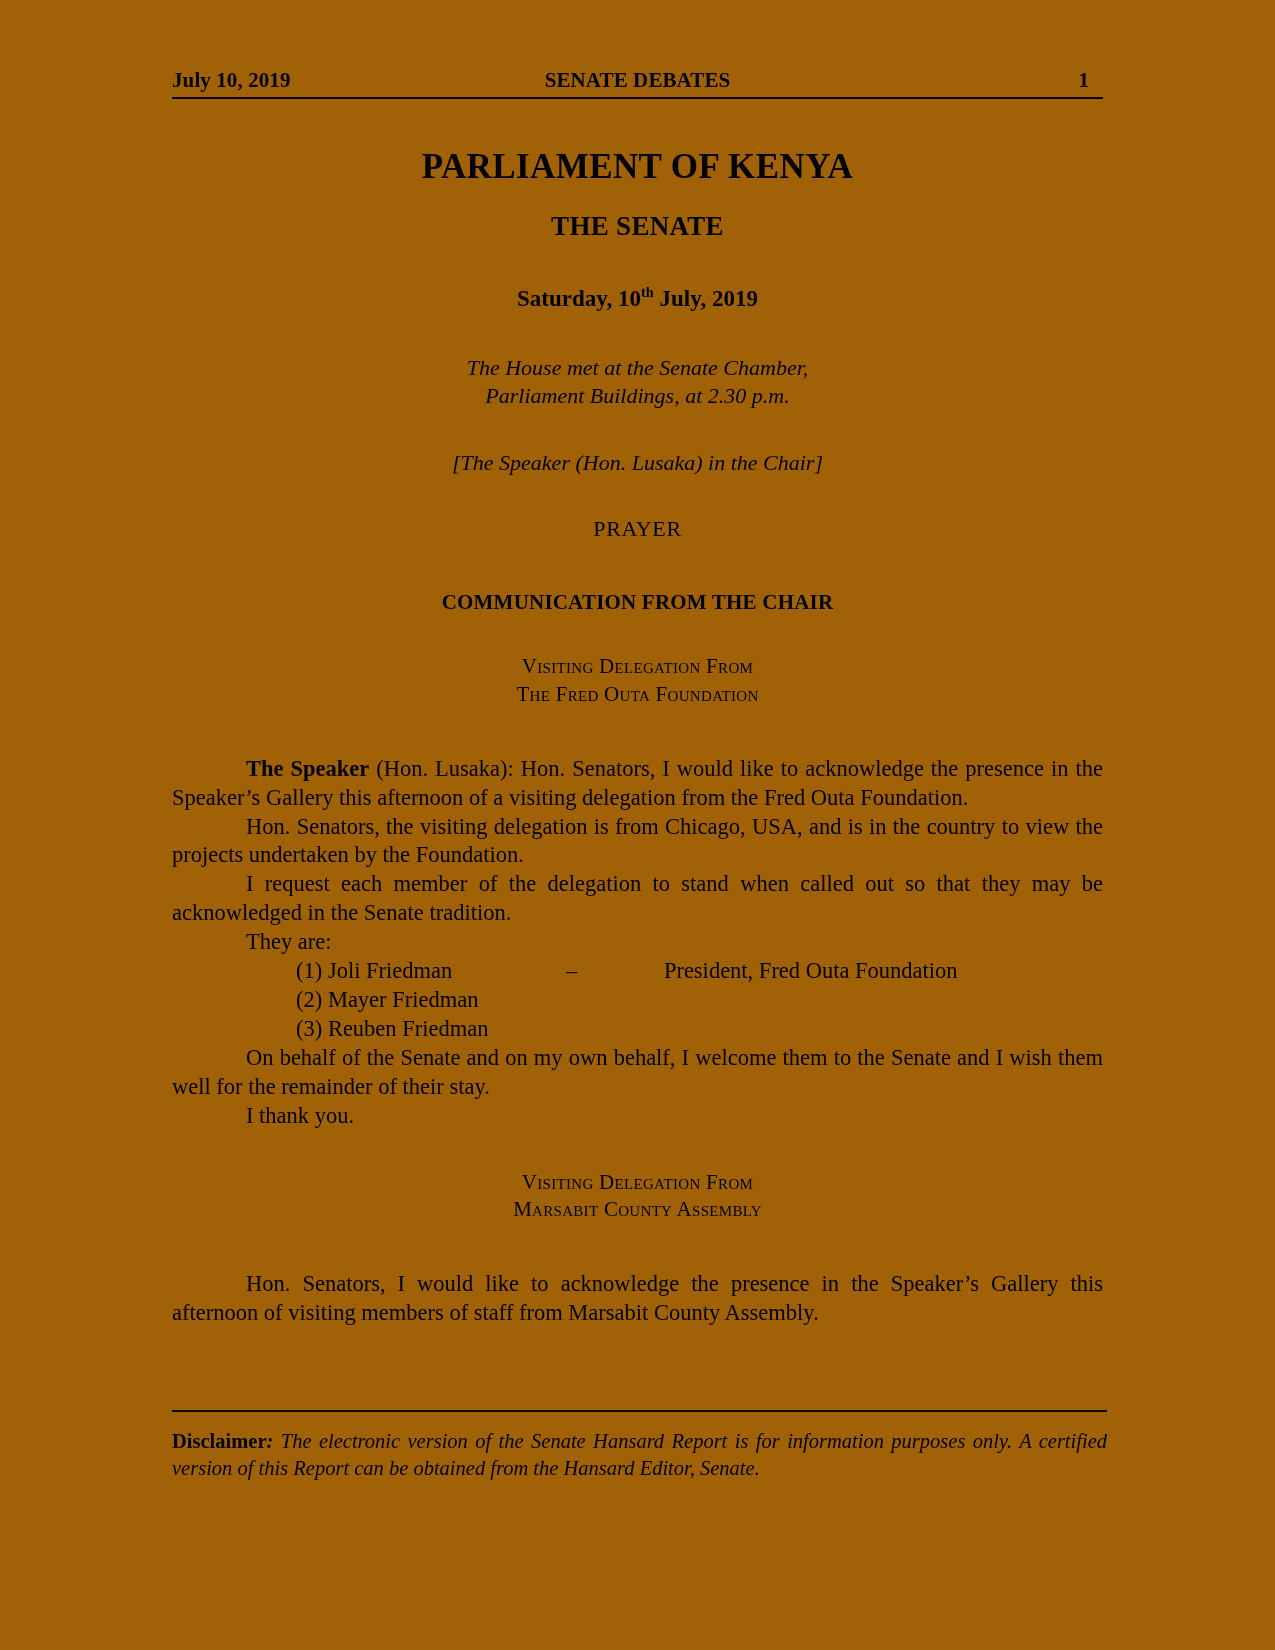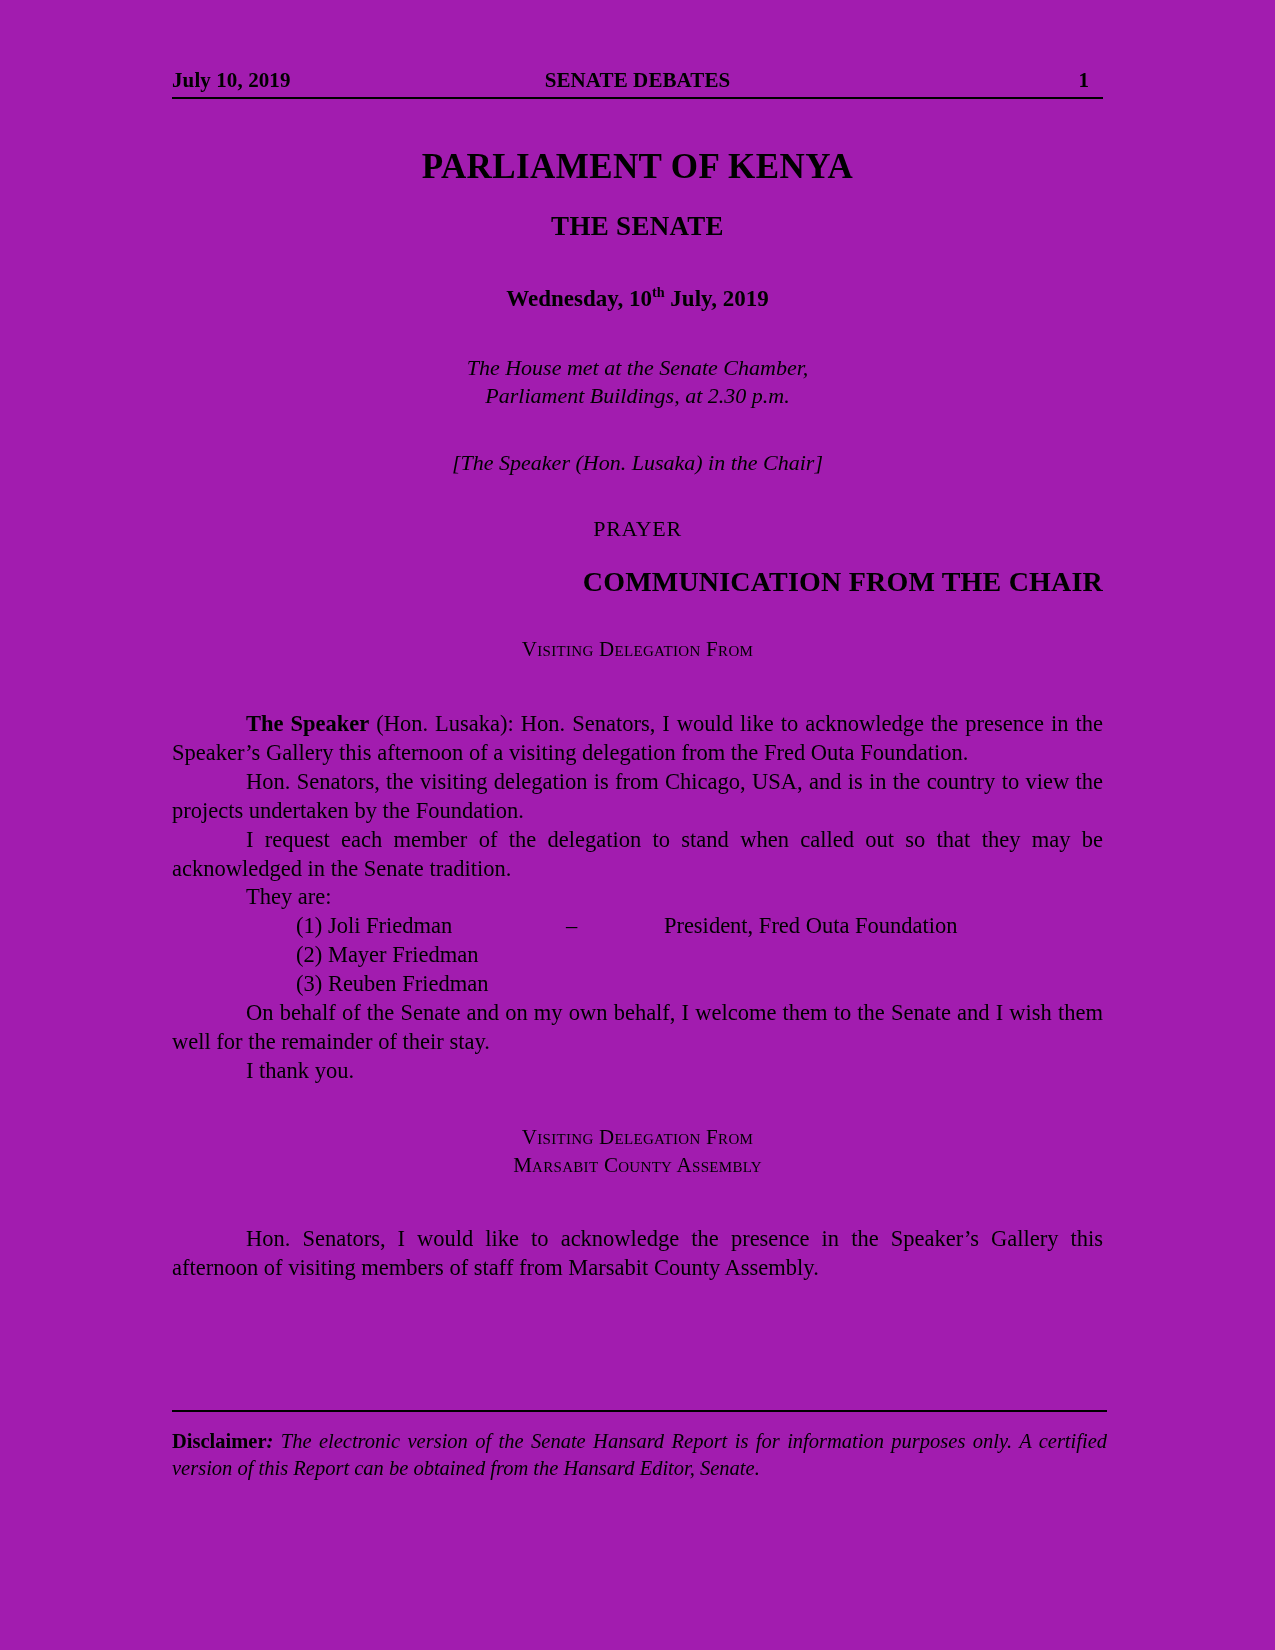--- a/index.html
+++ b/index.html
@@ -9,21 +9,21 @@
   }
   body {
     font-family: "Liberation Serif", "DejaVu Serif", serif;
     color: #000000;
   }
   .page {
     position: relative;
     width: 1275px;
     height: 1650px;
     margin: 0 auto;
-    background: #a21caf;
+    background: #a16207;
     box-sizing: border-box;
     padding: 68px 172px 0 172px;
     overflow: hidden;
   }
 
   
   .running-header {
     display: flex;
     align-items: baseline;
     justify-content: space-between;
@@ -88,25 +88,25 @@
     margin-top: 40px;
   }
   .prayer {
     font-size: 22px;
     font-weight: normal;
     margin-top: 40px;
     letter-spacing: 0.6px;
   }
 
   .section-heading {
-    text-align: right;
-    font-size: 28px;
+    text-align: center;
+    font-size: 21px;
     font-weight: bold;
     letter-spacing: 0.2px;
-    margin-top: 24px;
+    margin-top: 48px;
   }
 
   
   .subheading {
     text-align: center;
     font-size: 21px;
     font-variant: small-caps;
     letter-spacing: 0.3px;
     line-height: 1.32;
     margin-top: 38px;
@@ -189,36 +189,37 @@
       <span class="rh-center">
         <span class="rh-center-inner">SENATE DEBATES</span>
       </span>
       <span class="rh-right">1</span>
     </div>
   </div>
 
   <div class="title-block">
     <div class="doc-title">PARLIAMENT OF KENYA</div>
     <div class="house-title">THE SENATE</div>
-    <div class="sitting-date"><span>Wednesday, 10</span><sup>th</sup><span> July, 2019</span></div>
+    <div class="sitting-date"><span>Saturday, 10</span><sup>th</sup><span> July, 2019</span></div>
 
     <div class="meeting-note">
       <div>The House met at the Senate Chamber,</div>
       <div>Parliament Buildings, at 2.30 p.m.</div>
     </div>
 
     <div class="chair-note">[The Speaker (Hon. Lusaka) in the Chair]</div>
 
     <div class="prayer">PRAYER</div>
   </div>
 
   <div class="section-heading">COMMUNICATION FROM THE CHAIR</div>
 
   <div class="subheading">
     <span class="sc-line">Visiting Delegation From</span>
+    <span class="sc-line">The Fred Outa Foundation</span>
   </div>
 
   <div class="body-text">
     <p class="para"><b>The Speaker</b><span> (Hon. Lusaka): Hon. Senators, I would like to acknowledge the presence in the Speaker’s Gallery this afternoon of a visiting delegation from the Fred Outa Foundation.</span></p>
     <p class="para tight">Hon. Senators, the visiting delegation is from Chicago, USA, and is in the country to view the projects undertaken by the Foundation.</p>
     <p class="para tight">I request each member of the delegation to stand when called out so that they may be acknowledged in the Senate tradition.</p>
     <p class="para tight">They are:</p>
 
     <ul class="delegation-list">
       <li>

